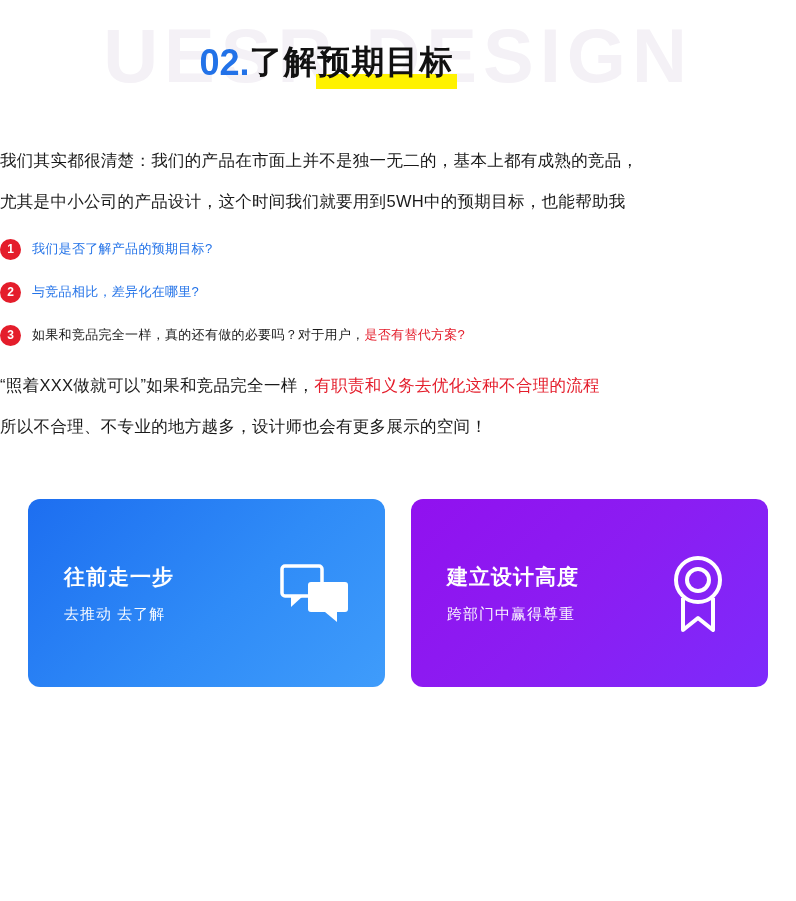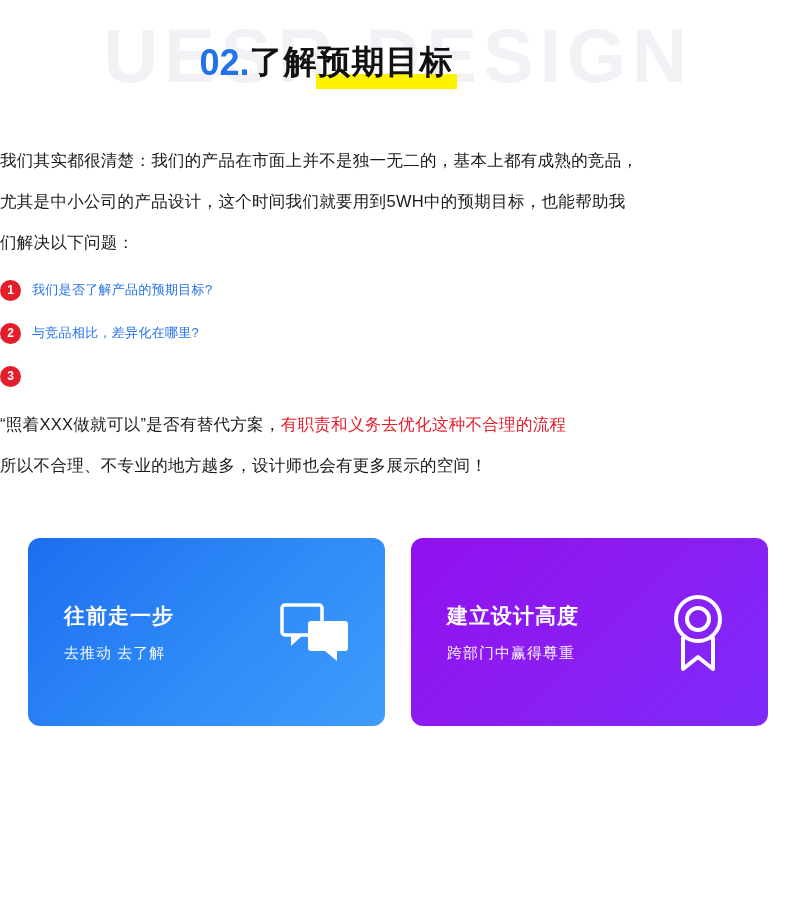--- a/index.html
+++ b/index.html
@@ -195,43 +195,43 @@
   <div class="title-row">
     <span class="title-num">02.</span><span class="title-text">了解</span><span class="title-text title-hl">预期目标</span>
   </div>
 </div>
 
 <div class="content">
 
   <div class="para-block">
     <p class="para">我们其实都很清楚：我们的产品在市面上并不是独一无二的，基本上都有成熟的竞品，</p>
     <p class="para">尤其是中小公司的产品设计，这个时间我们就要用到5WH中的预期目标，也能帮助我</p>
-    <p class="para">们解决以下问题：</p>
   </div>
 
   <div class="qlist">
 
     <div class="qrow">
       <div class="qnum">1</div>
       <div class="qtext">我们是否了解产品的预期目标?</div>
     </div>
 
     <div class="qrow">
       <div class="qnum">2</div>
       <div class="qtext">与竞品相比，差异化在哪里?</div>
     </div>
 
     <div class="qrow">
       <div class="qnum">3</div>
+      <div class="qtext dark"><span>如果和竞品完全一样，真的还有做的必要吗？对于用户，</span><span class="red">是否有替代方案?</span></div>
     </div>
 
   </div>
 
   <div class="para-tail">
-    <p class="para"><span>“照着XXX做就可以”是否有替代方案，</span><span class="red">有职责和义务去优化这种不合理的流程</span></p>
+    <p class="para"><span>“照着XXX做就可以”如果和竞品完全一样，</span><span class="red">有职责和义务去优化这种不合理的流程</span></p>
     <p class="para">所以不合理、不专业的地方越多，设计师也会有更多展示的空间！</p>
   </div>
 
 </div>
 
 <div class="cards">
 
   <div class="card blue">
     <div class="card-text">
       <div class="card-title">往前走一步</div>

